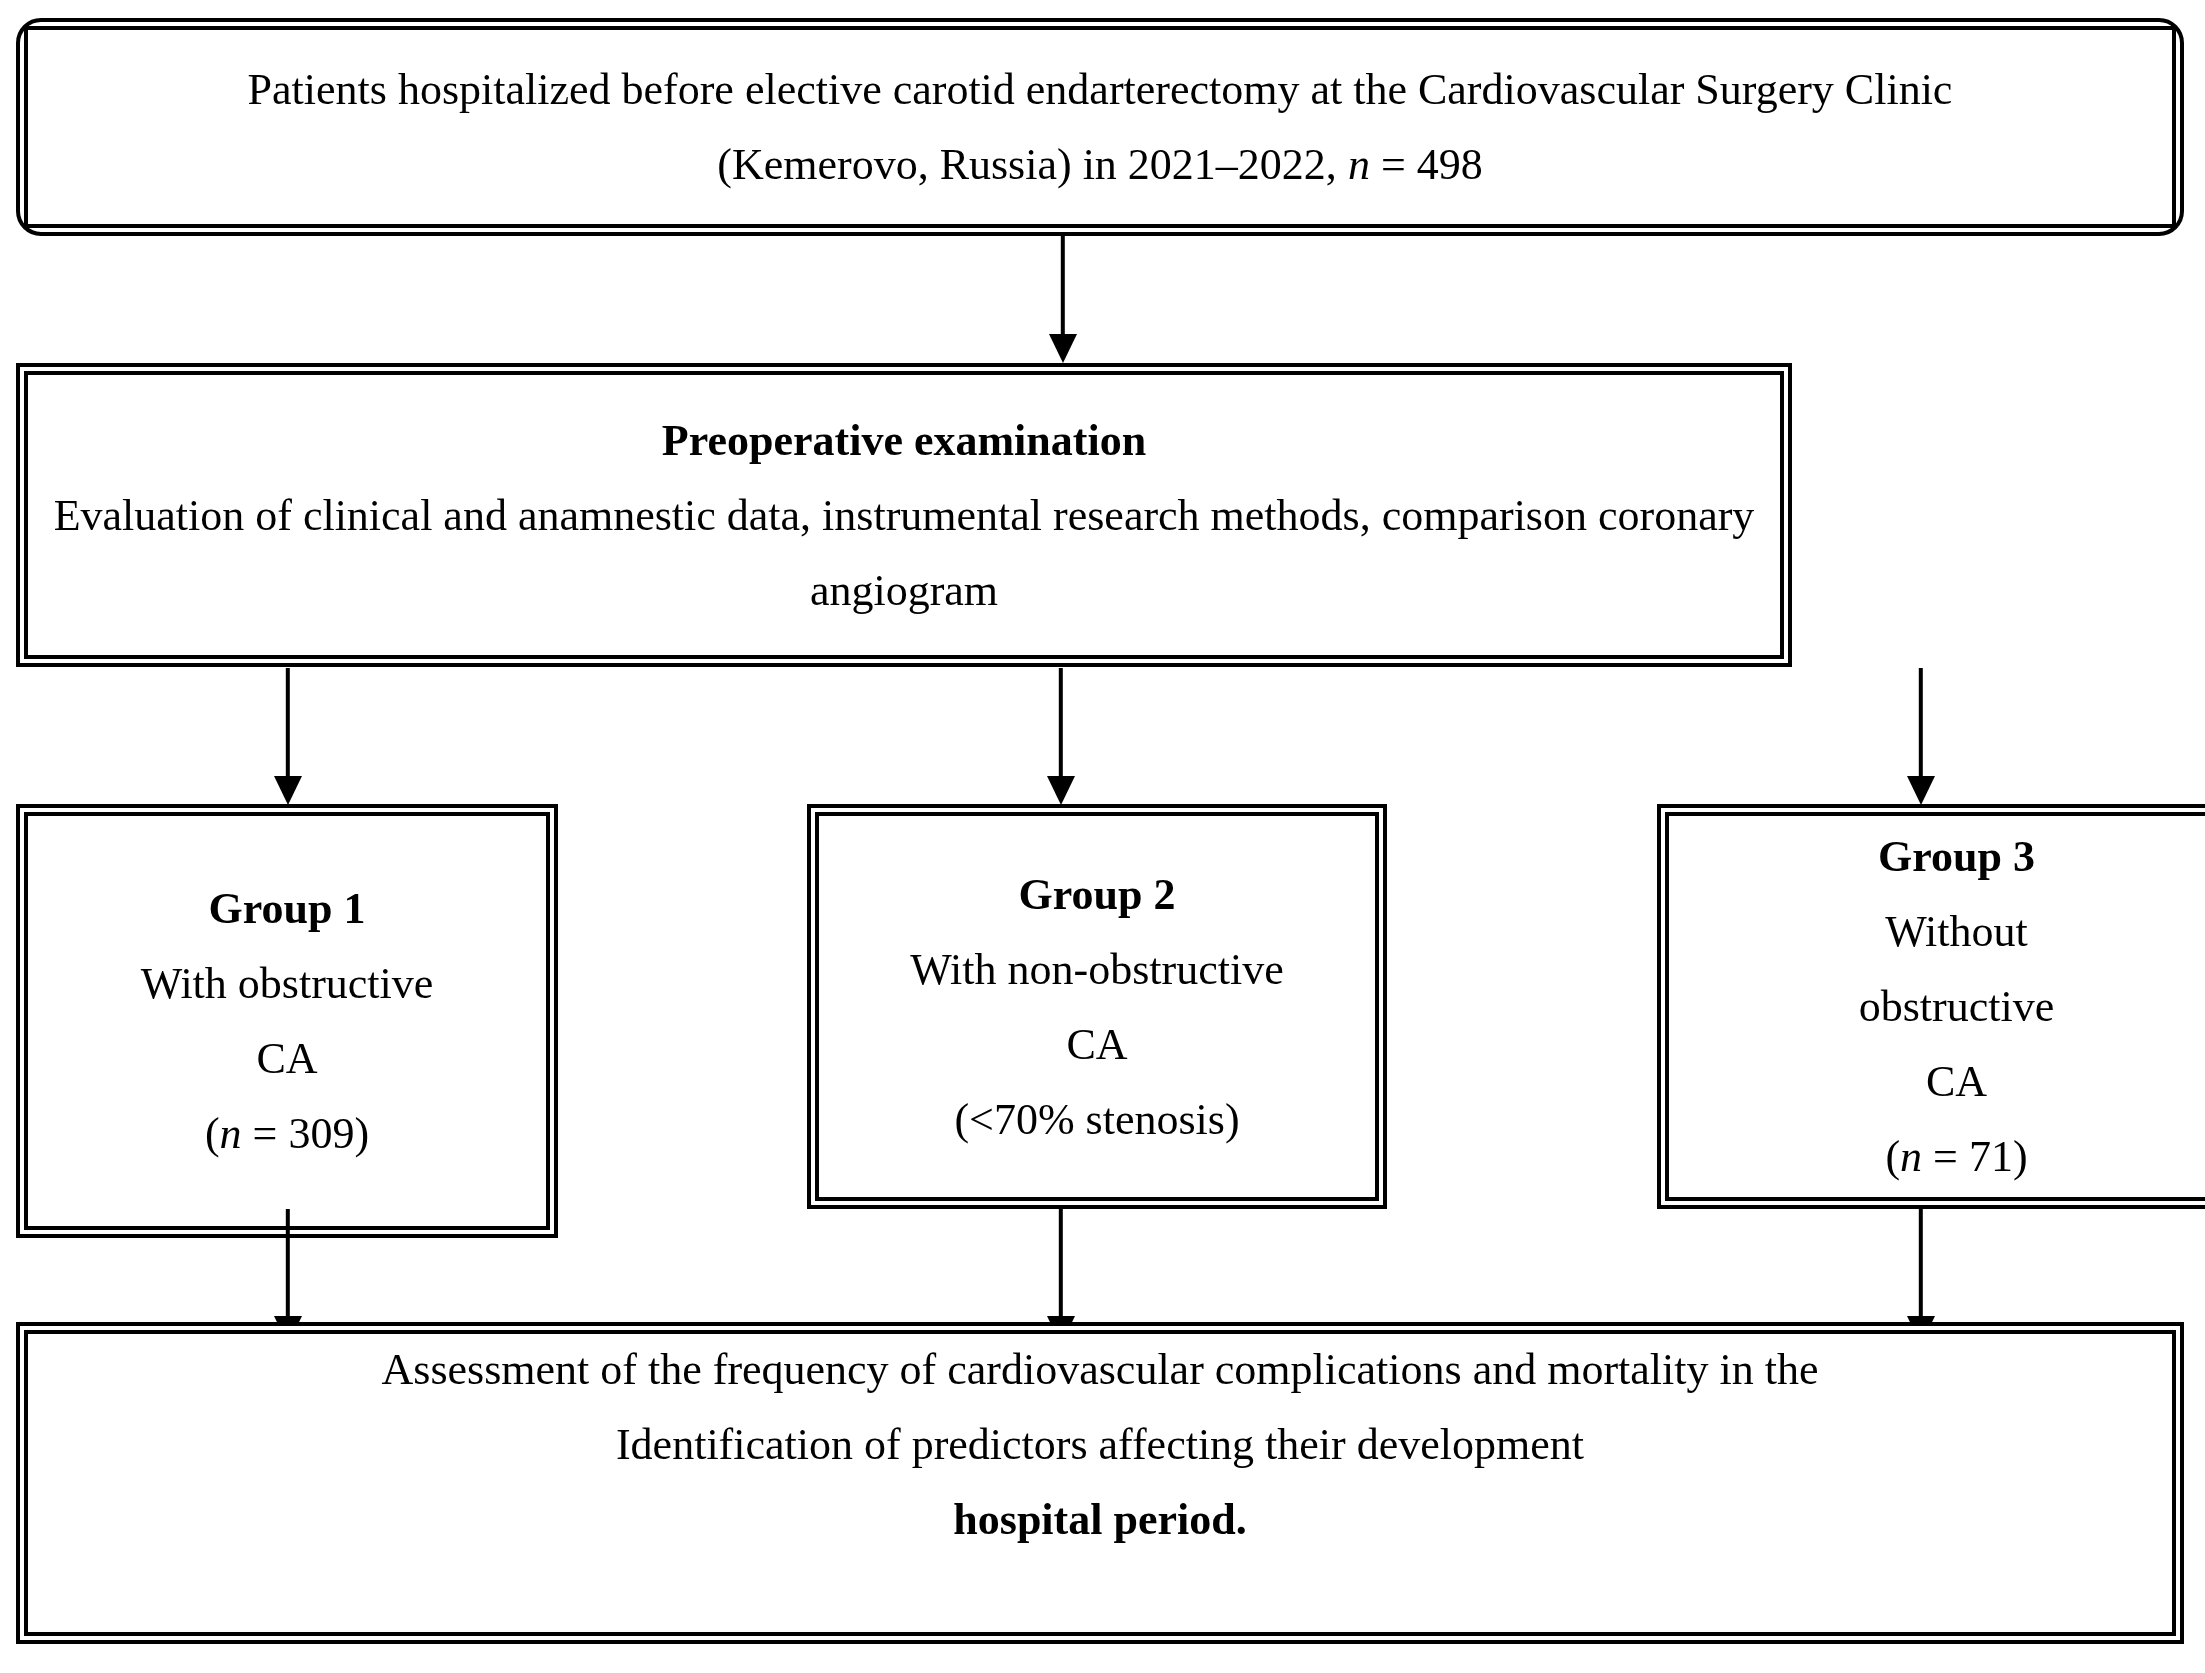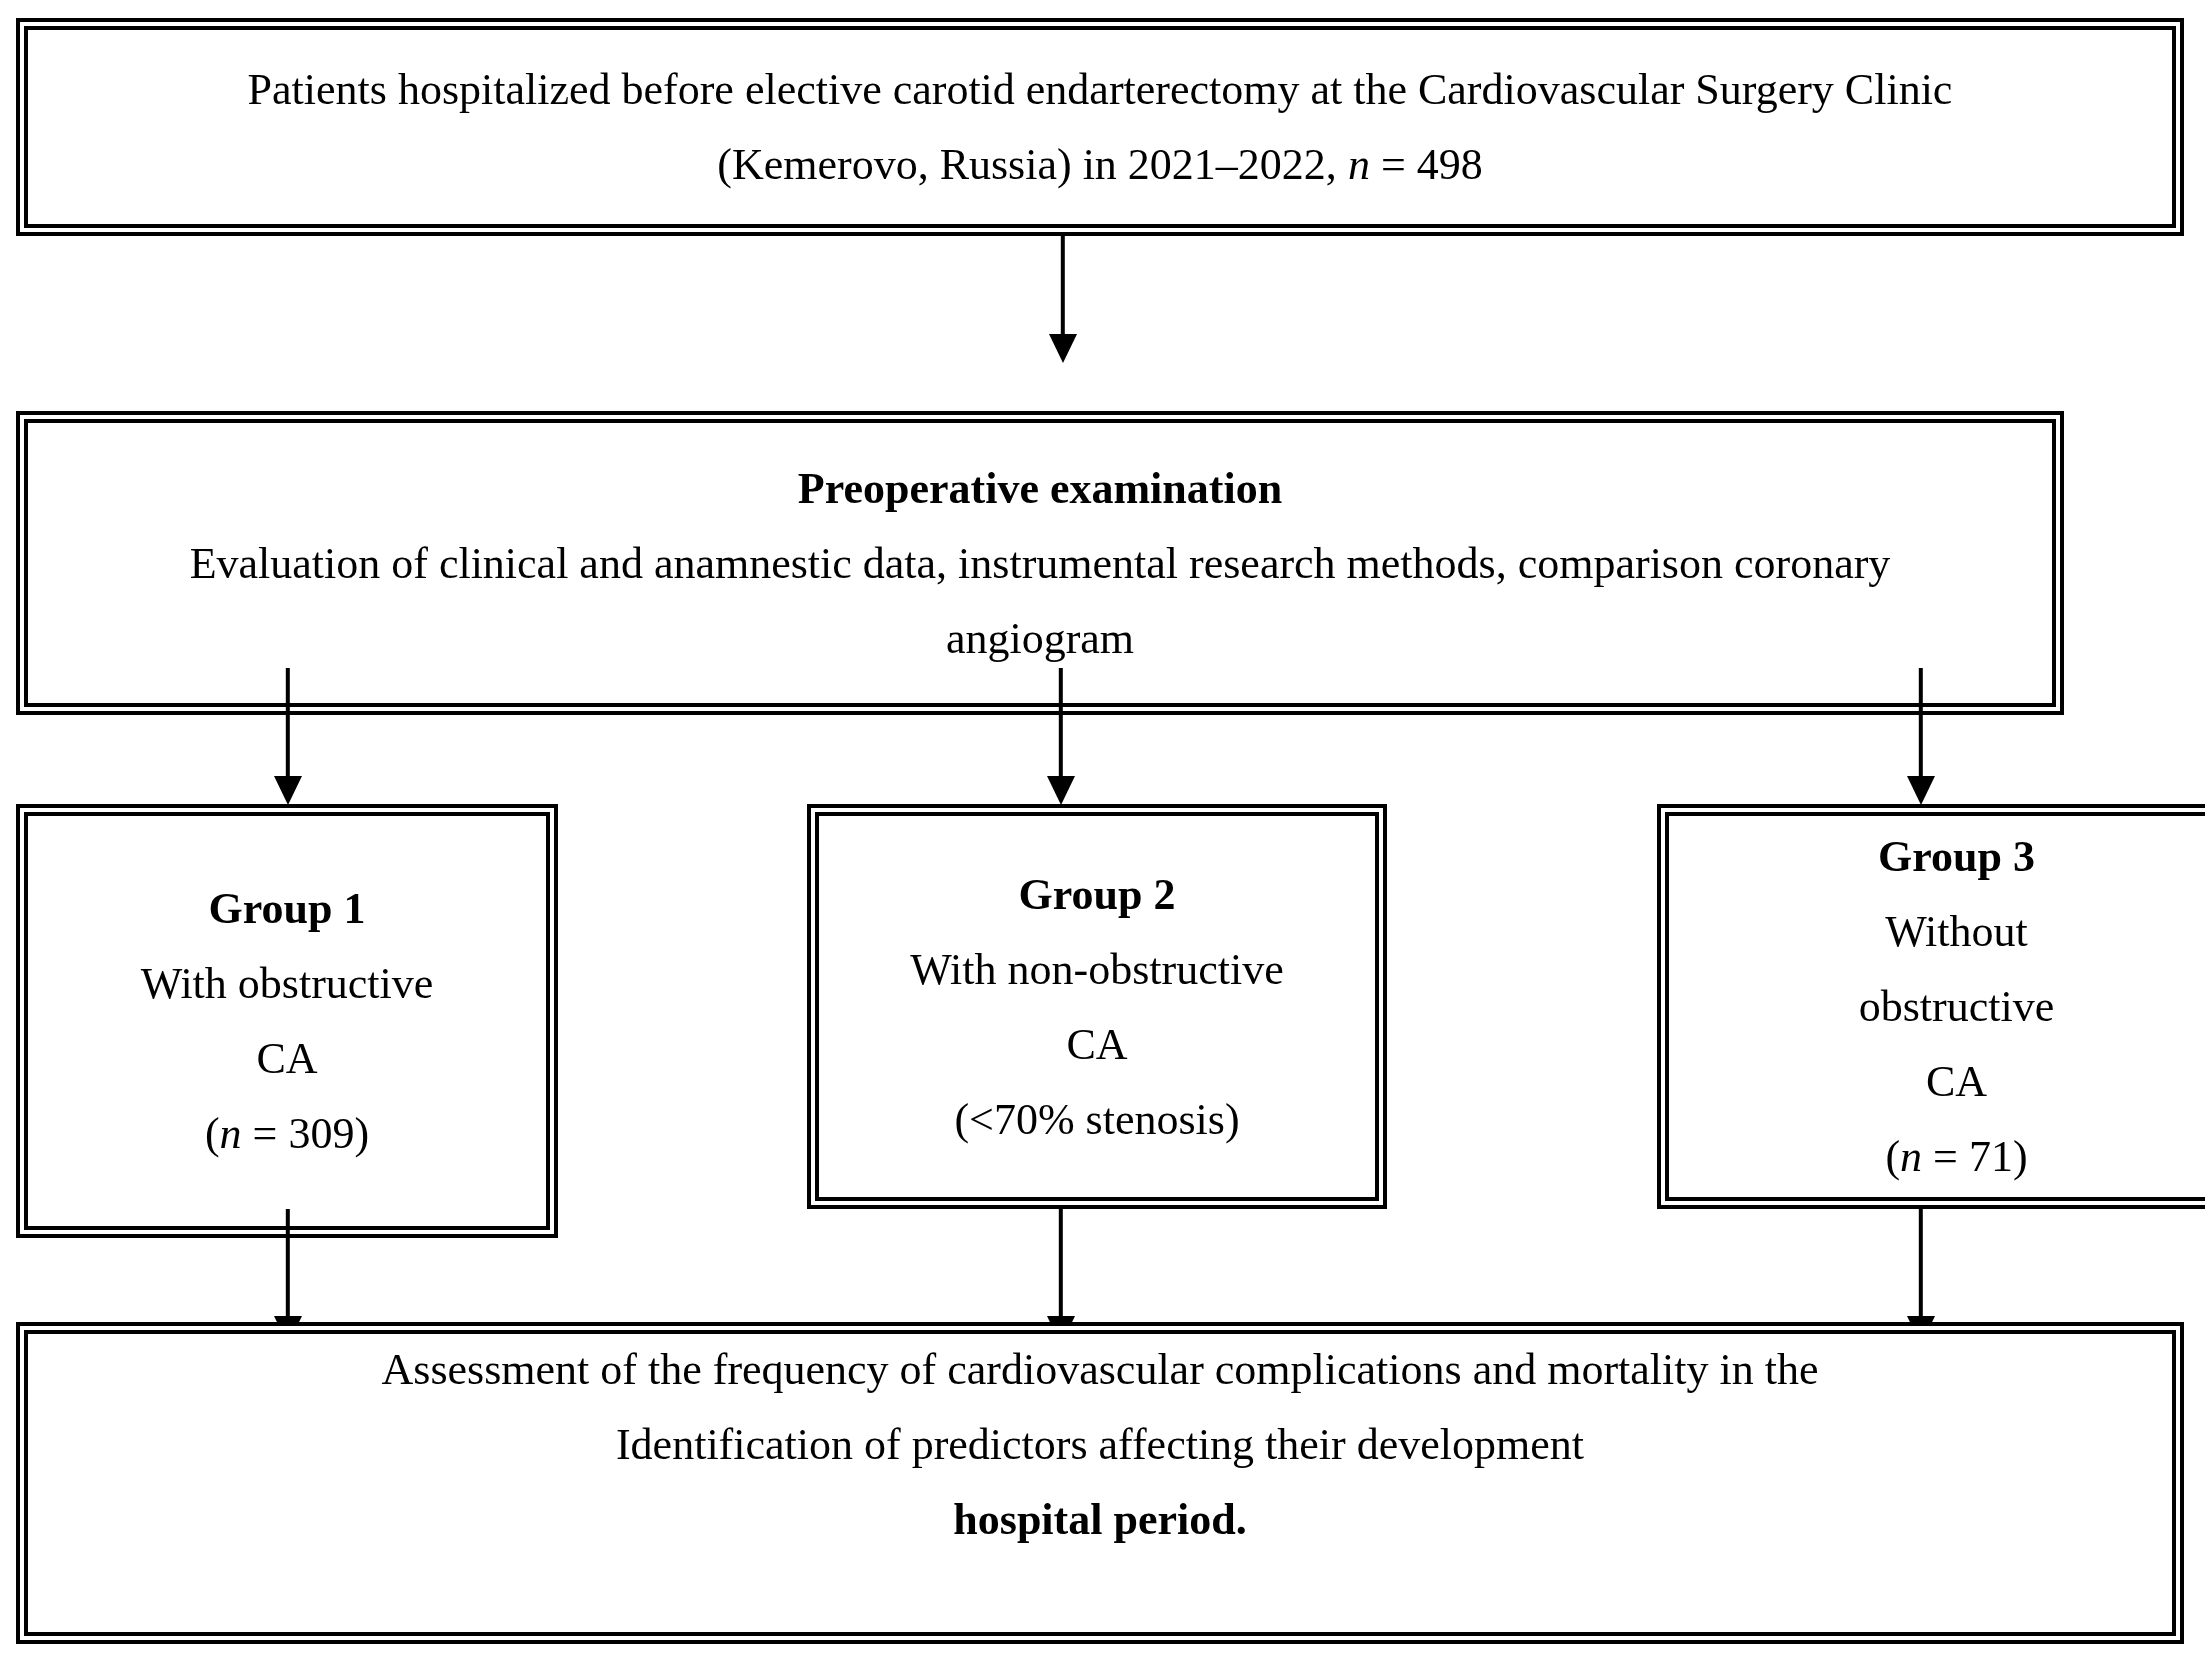--- a/index.html
+++ b/index.html
@@ -50,23 +50,23 @@
     bottom: 0;
     left: 50%;
     transform: translateX(-50%);
     width: 0;
     height: 0;
     border-left: 14.4px solid transparent;
     border-right: 14.4px solid transparent;
     border-top: 29px solid #000000;
   }
   
-  #box-top     { left: 16px;   top: 18px;   width: 2168px; height: 218px; }
+  #box-top     { left: 16px;   top: 18px;   width: 2168px; height: 218px; border-radius: 25px; }
   #arrow-a     { left: 1048px; top: 236px;  height: 127px; }
-  #box-exam    { left: 16px;   top: 363px;  width: 2048px; height: 304px; margin-top: 48px; }
+  #box-exam    { left: 16px;   top: 363px;  width: 1776px; height: 304px; }
   #arrow-b1    { left: 273px;  top: 668px; height: 137px; }
   #arrow-b2    { left: 1046px; top: 668px; height: 137px; }
   #arrow-b3    { left: 1906px; top: 668px; height: 137px; }
   #box-group1  { left: 16px;   top: 804px; width: 542px;  height: 434px; }
   #box-group2  { left: 771px; top: 804px; width: 580px; height: 405px; margin-left: 36px; }
   #box-group3  { left: 1657px; top: 804px; width: 599px;  height: 405px; }
   #arrow-c1    { left: 273px;  top: 1209px; height: 136px; }
   #arrow-c2    { left: 1046px; top: 1209px; height: 136px; }
   #arrow-c3    { left: 1906px; top: 1209px; height: 136px; }
   #box-final   { left: 16px;   top: 1322px; width: 2168px; height: 322px; }

